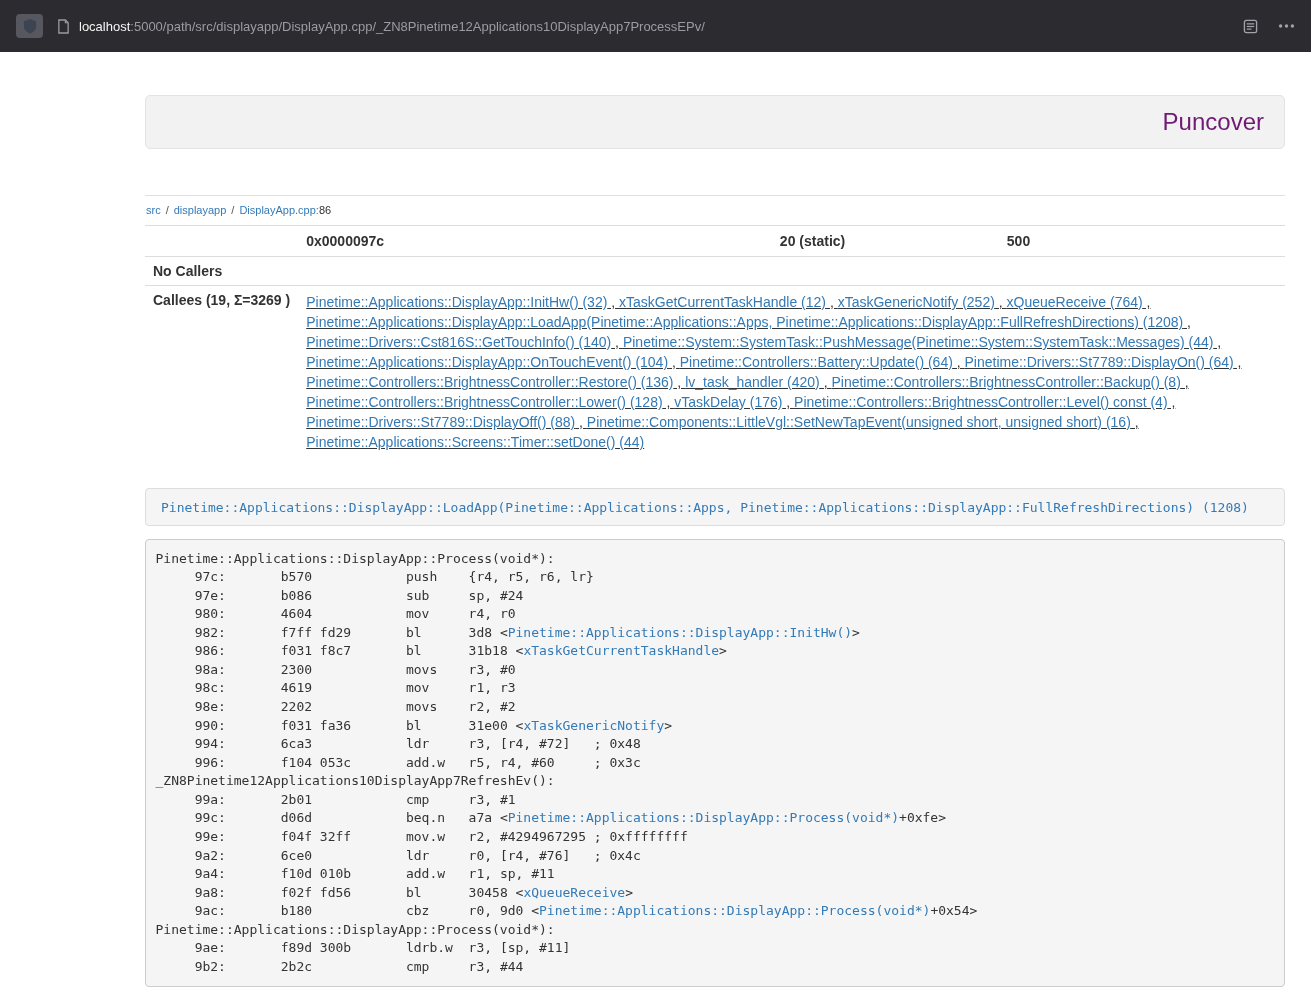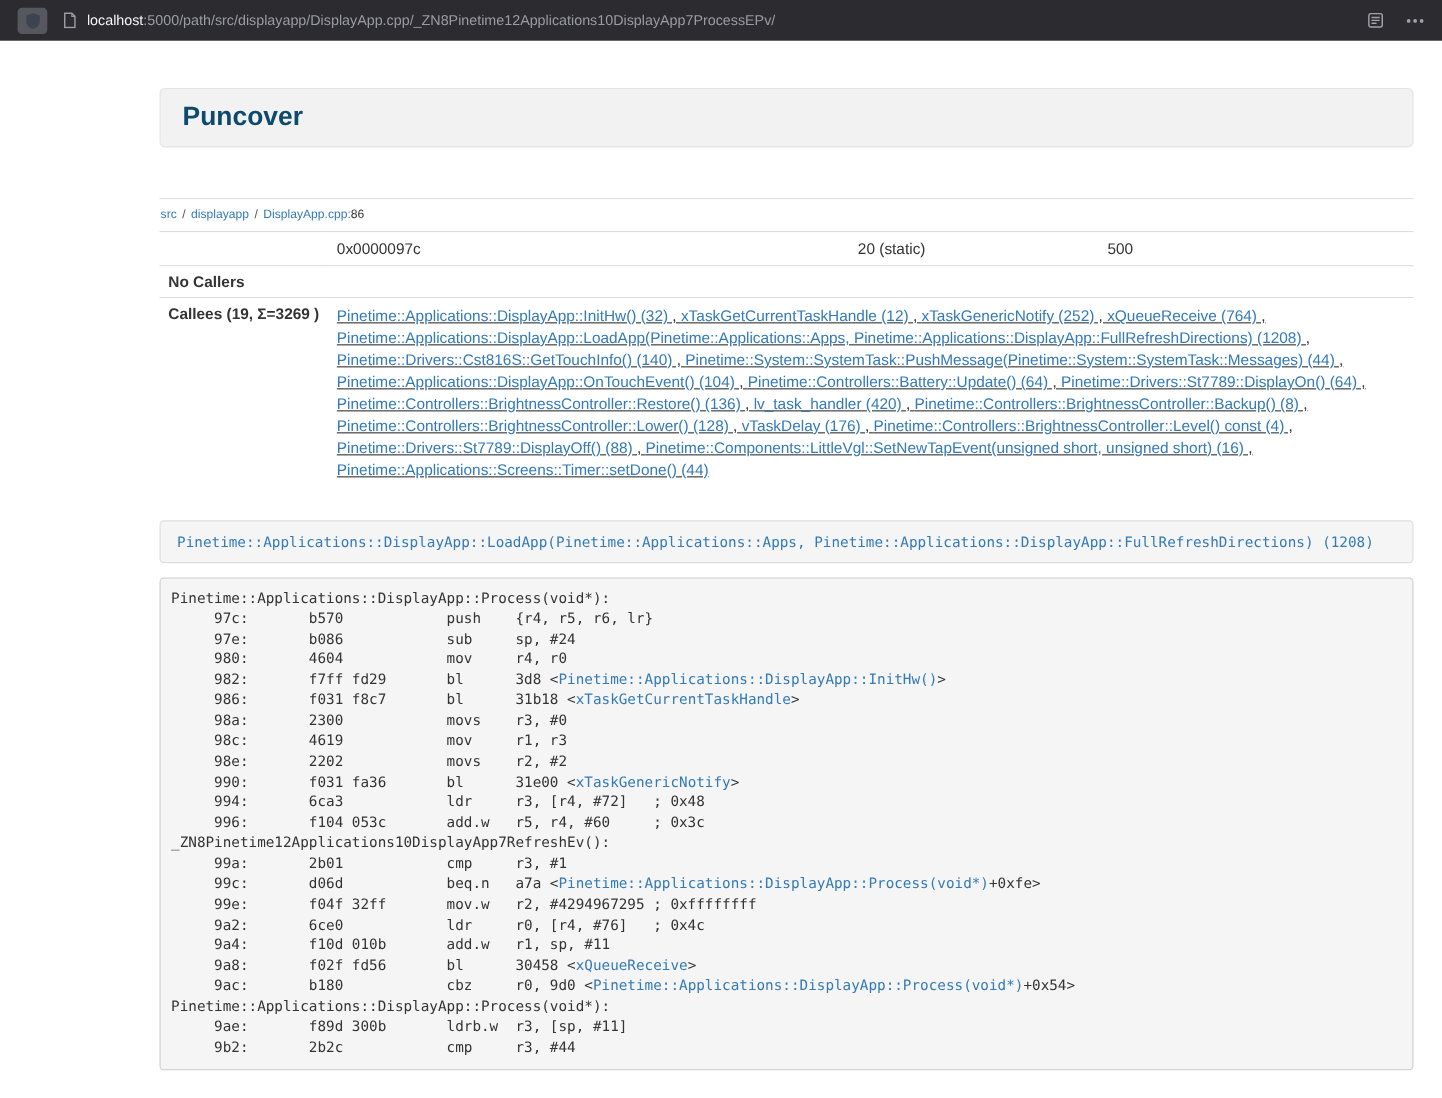--- a/index.html
+++ b/index.html
@@ -6,21 +6,21 @@
   html, body { margin: 0; padding: 0; }
   body {
     width: 1311px; height: 998px; overflow: hidden;
     background: #ffffff;
     font-family: "Liberation Sans", sans-serif;
     font-size: 14px; color: #333;
   }
 
   
   .topbar {
-    height: 37px; background: #2b2b30;
+    height: 52px; background: #2b2b30;
     display: flex; align-items: center;
     padding: 0 12px 0 16px;
   }
   .shield-chip {
     width: 27px; height: 24px; background: #57575f; border-radius: 4px;
     display: flex; align-items: center; justify-content: center;
     flex: none;
   }
   .page-icon-wrap { margin-left: 14px; display: flex; align-items: center; flex: none; }
   .url-text {
@@ -33,21 +33,21 @@
   .iconbtn { display: flex; align-items: center; justify-content: center; }
 
   
   .container { width: 1140px; margin-left: 145px; }
 
   .jumbotron {
     margin-top: 43px;
     background: #f2f2f2; border: 1px solid #e3e3e3; border-radius: 5px;
     padding: 12px 20px;
   }
-  .jumbotron h1 { margin: 0; font-size: 24px; font-weight: 700; color: #0c4a6e; }
+  .jumbotron h1 { margin: 0; font-size: 24px; font-weight: 400; color: #701a75; text-align: right; }
 
   hr.divider { margin: 46px 0 8px 0; border: 0; border-top: 1px solid #e0e0e0; }
 
   .breadcrumb { font-size: 11px; margin: 0 0 0 1px; }
   .breadcrumb .sep { color: #555; margin: 0 5px; }
   .breadcrumb .line-no { color: #333; }
 
   a { color: #337ab7; text-decoration: none; cursor: pointer; }
 
   
@@ -58,21 +58,21 @@
     text-align: left; vertical-align: top; font-size: 14px;
   }
   table.symbol-table > tbody > tr > th { font-weight: bold; width: 150px; white-space: nowrap; }
   td.nested-cell { padding: 0 !important; }
 
   table.stats-table { width: 100%; border-collapse: collapse; }
   table.stats-table th {
     font-weight: bold; text-align: left; padding: 6px 8px;
     border-bottom: 2px solid #ddd; font-size: 14px;
   }
-  table.stats-table td { padding: 7px 8px; font-size: 14px; }
+  table.stats-table td { padding: 7px 8px; font-size: 14px; font-weight: bold; }
   table.stats-table th:nth-child(1), table.stats-table td:nth-child(1) { width: 26%; }
   table.stats-table th:nth-child(2), table.stats-table td:nth-child(2) { width: 22%; }
   table.stats-table th:nth-child(3), table.stats-table td:nth-child(3) { width: 23%; }
   table.stats-table th:nth-child(4), table.stats-table td:nth-child(4) { width: 13.5%; }
 
   .symname { display: inline-flex; align-items: center; gap: 6px; }
   .symname svg { flex: none; transform: translateY(1px); }
 
   .callees { line-height: 20px; text-decoration: underline; }
 

